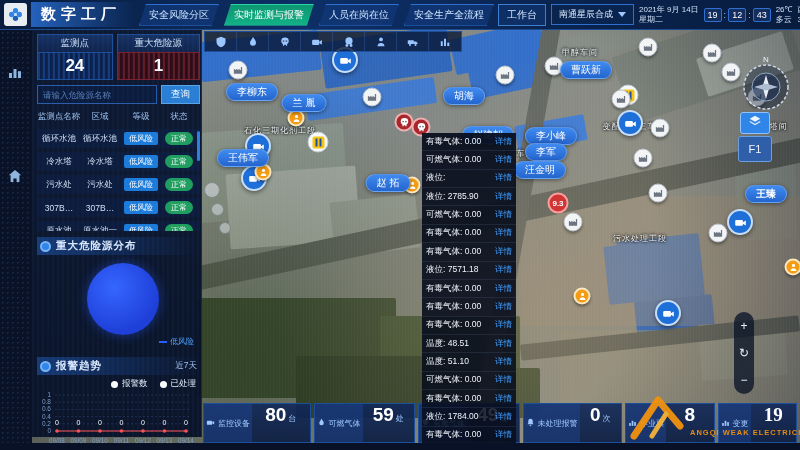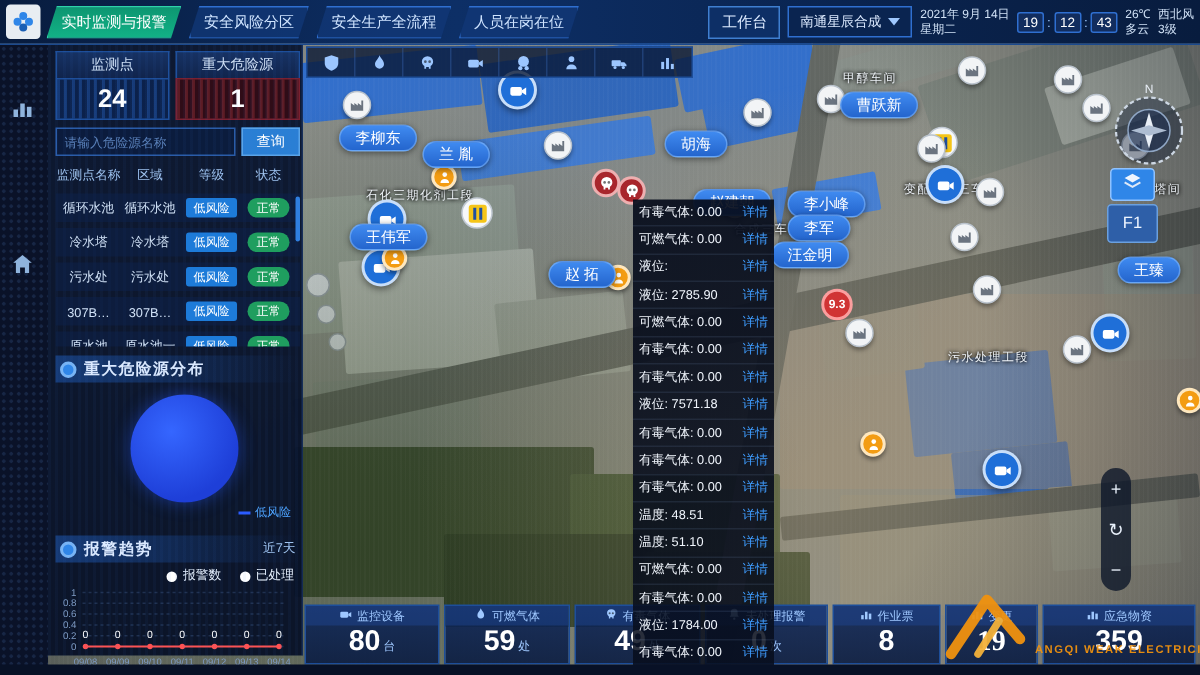--- a/index.html
+++ b/index.html
@@ -125,21 +125,21 @@
     background:radial-gradient(circle at 38% 34%,#3566ff,#1e3fd8 70%);box-shadow:0 0 12px rgba(40,90,255,.45);}
   .pielegend{position:absolute;right:6px;bottom:4px;font-size:8px;color:#4da3ff;display:flex;align-items:center;gap:3px;}
   .pielegend i{display:block;width:8px;height:2px;background:#2b5cff;}
   .legendrow{display:flex;justify-content:flex-end;gap:12px;margin-top:3px;padding-right:4px;}
   .litem{display:flex;align-items:center;gap:4px;font-size:8.5px;color:#e8f2ff;}
   .litem i{width:7px;height:7px;border-radius:50%;background:#fff;display:block;}
 
   
   .bottombar{position:absolute;left:203px;width:594px;bottom:7px;height:40px;z-index:20;display:flex;gap:3px;}
   .metric{flex:1 1 auto;border:1px solid #1d4e9a;background:linear-gradient(rgba(16,40,90,.9),rgba(10,28,66,.9));
-    display:flex;flex-direction:column;overflow:hidden;justify-content:space-between;}
+    display:flex;flex-direction:row;overflow:hidden;justify-content:space-between;}
   .metric .ml{display:flex;align-items:center;gap:3px;justify-content:center;font-size:8px;color:#9fc8ff;
     background:rgba(30,70,150,.45);padding:1px 2px;white-space:nowrap;}
   .metric .mv{flex:1;display:flex;align-items:baseline;justify-content:center;gap:2px;padding-top:1px;}
   .metric .num{font-size:19px;font-weight:bold;color:#fff;line-height:1;}
   .metric .unit{font-size:8px;color:#9fc8ff;}
   .footstrip{position:absolute;left:0;right:0;bottom:0;height:7px;background:#081126;z-index:40;}
 
   
   .wm{position:absolute;left:628px;top:392px;width:168px;height:52px;z-index:26;pointer-events:none;opacity:.95;}
   .wm .wt{position:absolute;left:62px;top:36px;font-size:7.5px;font-weight:bold;color:#f0920f;letter-spacing:1px;white-space:nowrap;}
@@ -410,32 +410,32 @@
         </svg>
       </div>
       <div class="mk mk-badge" style="left: 558px; top: 203px;">9.3</div>
     </div>
   <div id="label-layer">
       <div class="glabel" style="left: 280px; top: 130px;">石化三期化剂工段</div>
       <div class="glabel" style="left: 512px; top: 153px;">合成三车间</div>
       <div class="glabel" style="left: 634px; top: 126px;">变配电所三车间</div>
       <div class="glabel" style="left: 774px; top: 126px;">水塔间</div>
       <div class="glabel" style="left: 580px; top: 52px;">甲醇车间</div>
-      <div class="glabel" style="left: 659px; top: 238px;">污水处理工段</div>
+      <div class="glabel" style="left: 640px; top: 238px;">污水处理工段</div>
       <div class="plabel" style="left: 252px; top: 92px;">李柳东</div>
       <div class="plabel" style="left: 304px; top: 103px;">兰  胤</div>
       <div class="plabel" style="left: 586px; top: 70px;">曹跃新</div>
       <div class="plabel" style="left: 464px; top: 96px;">胡海</div>
       <div class="plabel" style="left: 488px; top: 135px;">赵建朝</div>
       <div class="plabel" style="left: 551px; top: 136px;">李小峰</div>
       <div class="plabel" style="left: 546px; top: 152px;">李军</div>
       <div class="plabel" style="left: 540px; top: 170px;">汪金明</div>
-      <div class="plabel" style="left: 243px; top: 158px; margin-left: 16px;">王伟军</div>
+      <div class="plabel" style="left: 243px; top: 158px;">王伟军</div>
       <div class="plabel" style="left: 388px; top: 183px;">赵  拓</div>
-      <div class="plabel" style="left: 766px; top: 180px;">王臻</div>
+      <div class="plabel" style="left: 766px; top: 194px; font-weight: bold;">王臻</div>
     </div>
 
   <div class="compass">
     <svg width="54" height="58" viewBox="0 0 54 58">
       <text x="27" y="8" text-anchor="middle" font-size="8" fill="#e8eef6">N</text>
       <circle cx="27" cy="33" r="22" fill="rgba(12,24,48,.42)" stroke="#cdd7e3" stroke-width="1.5" stroke-dasharray="3 2"></circle>
       <circle cx="27" cy="33" r="14" fill="rgba(20,40,80,.5)" stroke="#8fa6c4" stroke-width="1"></circle>
       <path d="M27 21l3.5 12L27 45l-3.5-12z" fill="#e8eef6"></path>
       <path d="M15 33l12-3.5 12 3.5-12 3.5z" fill="#aebdd2"></path>
     </svg>
@@ -526,25 +526,26 @@
 
   <div class="header">
     <div class="logo">
       <svg width="17" height="17" viewBox="0 0 16 16">
         <circle cx="8" cy="4.4" r="2.5" fill="#2f86e8"></circle>
           <circle cx="4.4" cy="8" r="2.5" fill="#2f86e8"></circle>
         <circle cx="11.6" cy="8" r="2.5" fill="#2f86e8"></circle>
           <circle cx="8" cy="11.6" r="2.5" fill="#1a5fb4"></circle>
       </svg>
     </div>
+    <div class="title">数字工厂</div>
     <div class="tabs" id="tabs">
+        <div class="tab">安全风险分区</div>
         <div class="tab active">实时监测与报警</div>
-        <div class="tab">安全风险分区</div>
+        <div class="tab">人员在岗在位</div>
         <div class="tab">安全生产全流程</div>
-        <div class="tab">人员在岗在位</div>
       </div>
     <div class="hright">
       <div class="wb-btn">工作台</div>
       <div class="dropdown">
         <span>南通星辰合成</span>
         <span class="chev"></span>
       </div>
       <div class="dt">
         <div>2021年 9月 14日</div>
         <div>星期二</div>
@@ -771,33 +772,20 @@
               <rect x="2" y="9" width="3" height="5"></rect>
               <rect x="6.5" y="5" width="3" height="9"></rect>
               <rect x="11" y="7.2" width="3" height="6.8"></rect>
             </svg></span>
           <span>变更</span>
         </div>
         <div class="mv">
           <span class="num">19</span>
         </div>
       </div>
-      <div class="metric" style="flex-basis: 88px;">
-        <div class="ml">
-          <span><svg width="9" height="9" viewBox="0 0 16 16" fill="#9fc8ff">
-              <rect x="2" y="9" width="3" height="5"></rect>
-              <rect x="6.5" y="5" width="3" height="9"></rect>
-              <rect x="11" y="7.2" width="3" height="6.8"></rect>
-            </svg></span>
-          <span>应急物资</span>
-        </div>
-        <div class="mv">
-          <span class="num">359</span>
-        </div>
-      </div>
     </div>
   <div class="footstrip"></div>
 
   <div class="wm">
     <svg width="70" height="48" viewBox="0 0 70 48">
       <path d="M6 44 L30 8 L52 34" fill="none" stroke="#f0920f" stroke-width="7" stroke-linecap="round" stroke-linejoin="round"></path>
       <path d="M24 44 L38 22" fill="none" stroke="#f5b23a" stroke-width="5" stroke-linecap="round"></path>
     </svg>
     <span class="wt">ANGQI WEAK ELECTRICITY</span>
   </div>

